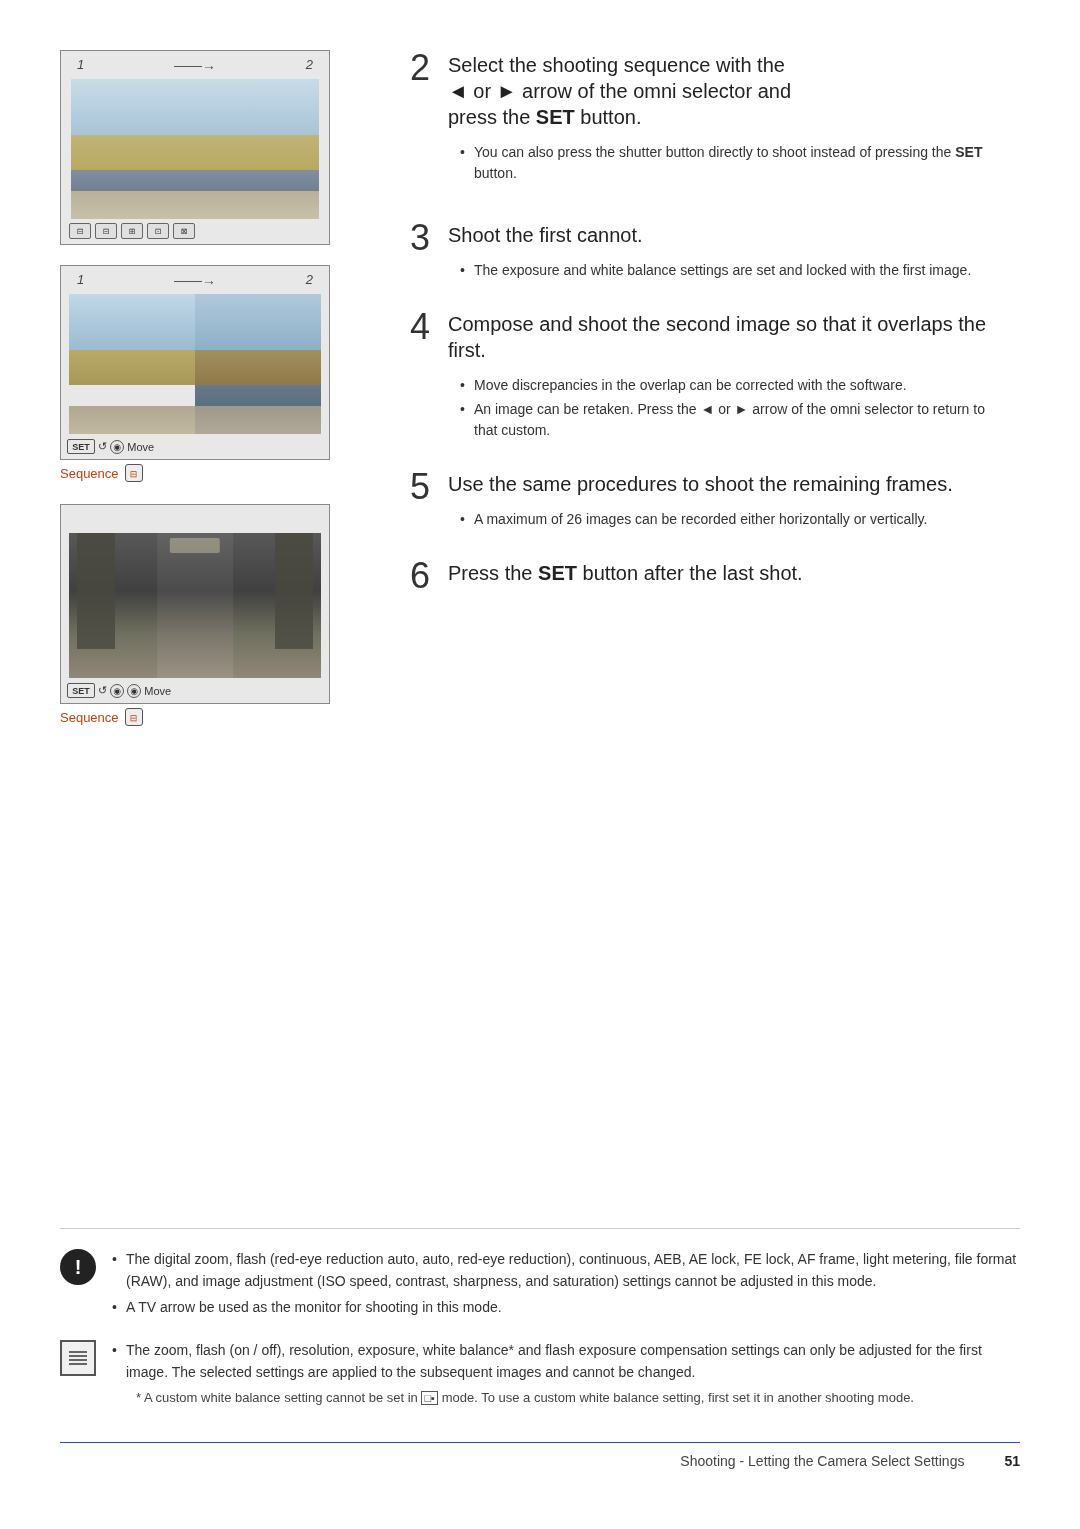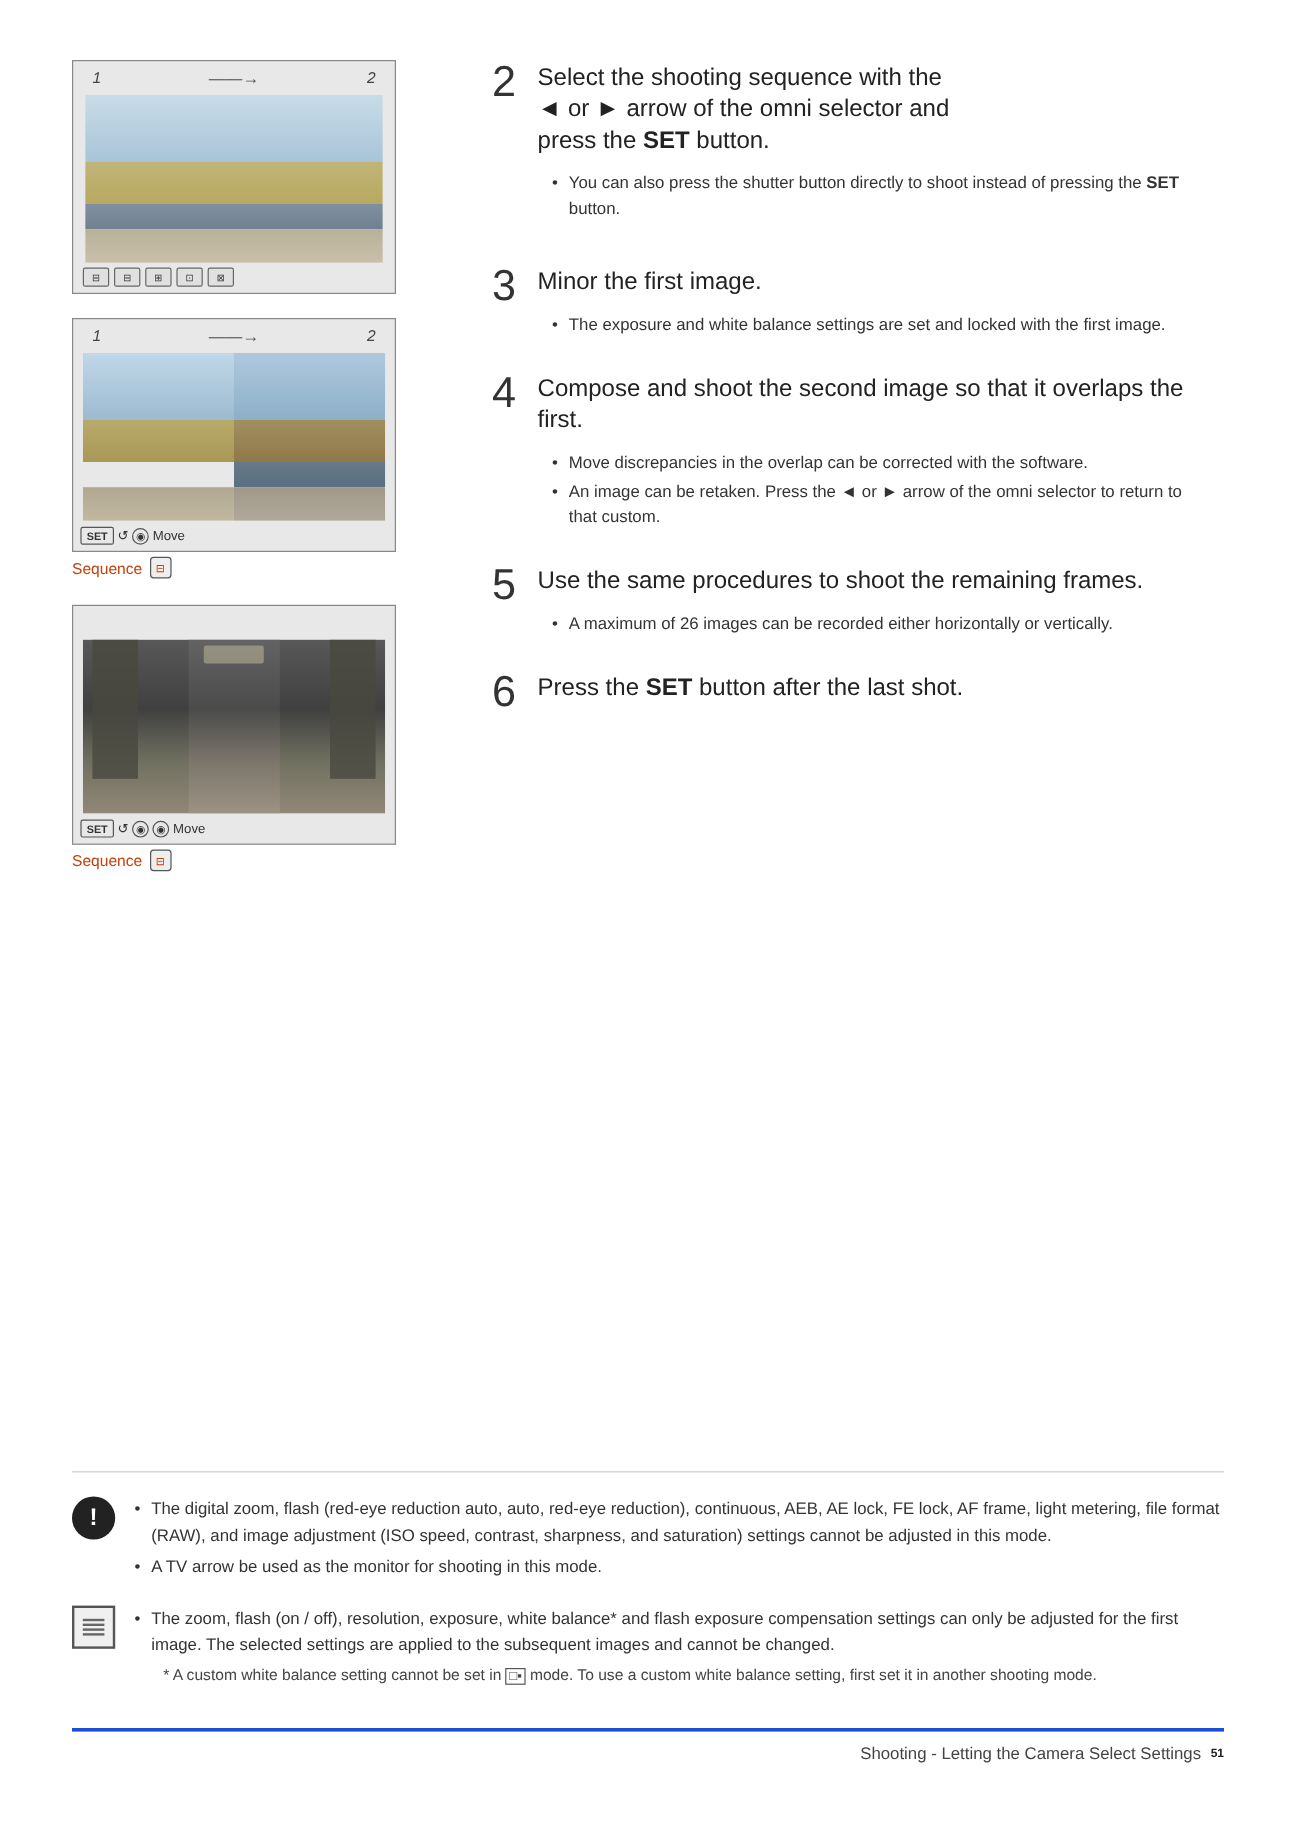--- a/index.html
+++ b/index.html
@@ -201,22 +201,23 @@
       margin-top: 4px;
       padding-left: 10px;
       font-size: 13px;
       color: #444;
     }
     .footer {
       display: flex;
       justify-content: flex-end;
       align-items: center;
       margin-top: 30px;
-      border-top: 3px solid #1d4ed8;
+      border-top: 1px solid #1d4ed8;
       padding-top: 10px;
+      gap: 32px;
     }
     .footer-text {
       font-size: 14px;
       color: #444;
     }
     
     .bold { font-weight: bold; }
     
     .screen-num {
       position: absolute;
@@ -416,21 +417,21 @@
           </div>
           <ul class="bullet-list">
             <li>You can also press the shutter button directly to shoot instead of pressing the <b>SET</b> button.</li>
           </ul>
         </div>
       </div>
 
       <div class="step-block right-step-3">
         <div class="step-number">3</div>
         <div class="step-content">
-          <div class="step-title">Minor the first image.</div>
+          <div class="step-title">Shoot the first cannot.</div>
           <ul class="bullet-list">
             <li>The exposure and white balance settings are set and locked with the first image.</li>
           </ul>
         </div>
       </div>
 
       <div class="step-block">
         <div class="step-number">4</div>
         <div class="step-content">
           <div class="step-title">Compose and shoot the second image so that it overlaps the first.</div>
@@ -486,16 +487,16 @@
             <div class="note-subtext">* A custom white balance setting cannot be set in <span style="border:1px solid #555;padding:0 2px;font-size:11px;">□▪</span> mode. To use a custom white balance setting, first set it in another shooting mode.</div>
           </li>
         </ul>
       </div>
     </div>
 
   </div>
 
   <div class="footer">
     <span class="footer-text">Shooting - Letting the Camera Select Settings</span>
-    <span style="margin-left: 8px; font-size:10px; color:#222; font-weight:bold;">51</span>
+    <span style="margin-left: 8px; font-size:14px; color:#222; font-weight:bold;">51</span>
   </div>
 
 </div>
 
 </body></html>

